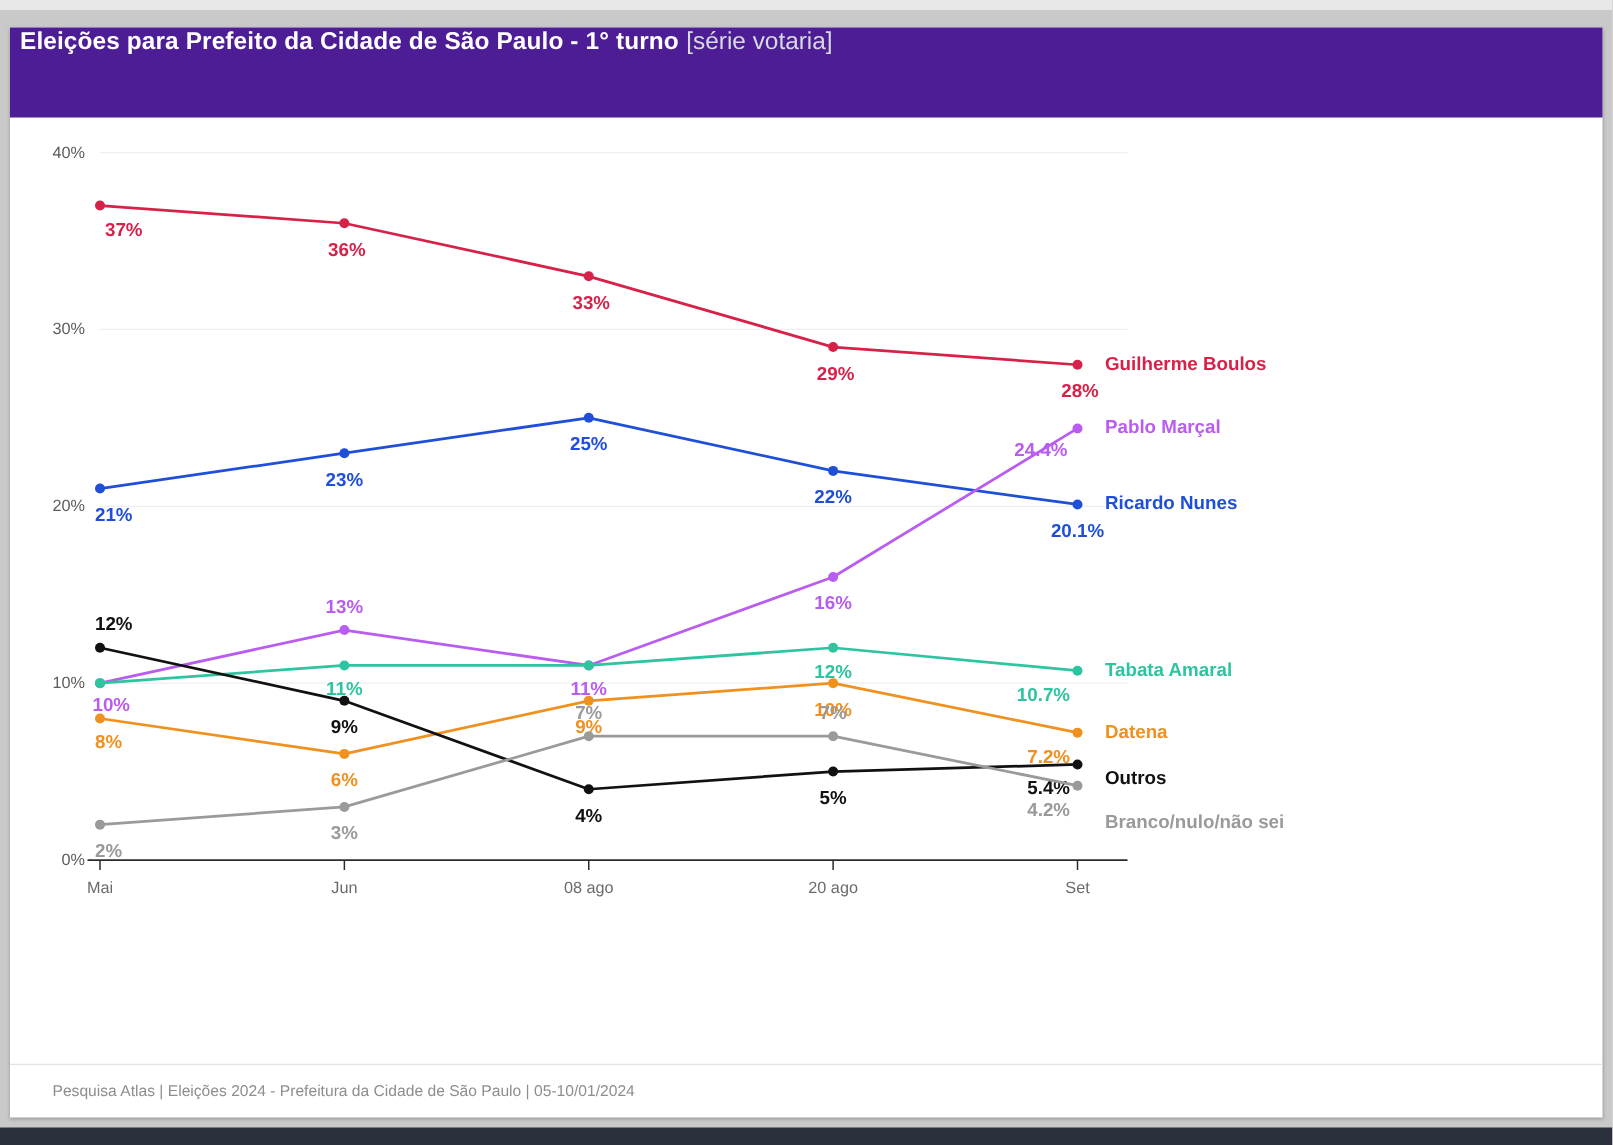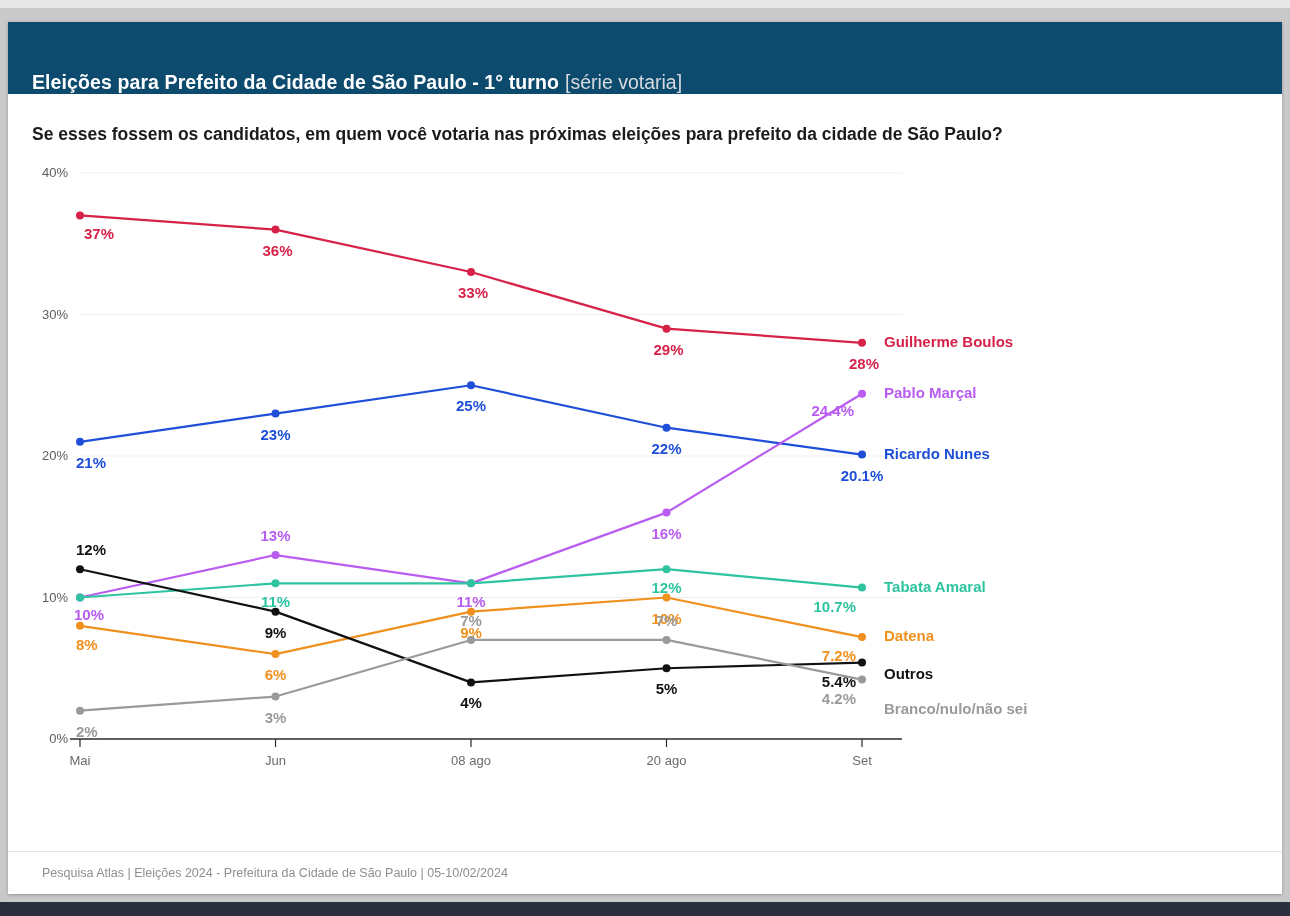--- a/index.html
+++ b/index.html
@@ -19,24 +19,24 @@
     position: absolute;
     left: 8px;
     top: 22px;
     width: 1274px;
     height: 872px;
     background: #ffffff;
     box-shadow: 0 1px 3px rgba(0,0,0,0.25);
   }
   .header-bar {
     height: 72px;
-    background: #0c4a6e;
+    background: #4c1d95;
     display: flex;
-    align-items: flex-end;
-    padding-left: 24px;
+    align-items: flex-start;
+    padding-left: 8px;
     box-sizing: border-box;
   }
   .header-title {
     color: #ffffff;
     font-size: 19.5px;
     font-weight: bold;
     letter-spacing: 0.1px;
   }
   .header-sub {
     color: #d8dade;
@@ -102,21 +102,20 @@
 <div id="page">
   <div class="top-strip"></div>
 
   <div class="card">
 
     <div class="header-bar">
       <span class="header-title">Eleições para Prefeito da Cidade de São Paulo - 1° turno</span>
       <span class="header-sub">[série votaria]</span>
     </div>
 
-    <div class="question">Se esses fossem os candidatos, em quem você votaria nas próximas eleições para prefeito da cidade de São Paulo?</div>
 
     <div class="chart-wrap">
       <svg class="chart" id="chart-svg" width="1274" height="660">
           <text x="60" y="584" text-anchor="end" class="tick-label" fill="#8a8a8a">0%</text>
           <text x="60" y="442.5" text-anchor="end" class="tick-label" fill="#8a8a8a">10%</text>
           <line x1="72" x2="894" y1="438.5" y2="438.5" stroke="#efefef" stroke-width="1"></line>
           <text x="60" y="301" text-anchor="end" class="tick-label" fill="#8a8a8a">20%</text>
           <line x1="72" x2="894" y1="297" y2="297" stroke="#efefef" stroke-width="1"></line>
           <text x="60" y="159.5" text-anchor="end" class="tick-label" fill="#8a8a8a">30%</text>
           <line x1="72" x2="894" y1="155.5" y2="155.5" stroke="#efefef" stroke-width="1"></line>
@@ -226,19 +225,19 @@
             <circle cx="658.5" cy="480.95" r="4" fill="#9a9a9a"></circle>
             <text x="658.5" y="466.95" text-anchor="middle" class="pt-label" fill="#9a9a9a">7%</text>
             <circle cx="854" cy="520.5699999999999" r="4" fill="#9a9a9a"></circle>
             <text x="848" y="544.5699999999999" text-anchor="end" class="pt-label" fill="#9a9a9a">4.2%</text>
             <text x="876" y="554.5699999999999" class="series-name" fill="#9a9a9a">Branco/nulo/não sei</text>
           </g>
         </svg>
     </div>
 
     <div class="footer">
-      <div class="footer-text">Pesquisa Atlas  |  Eleições 2024 - Prefeitura da Cidade de São Paulo  |  05-10/02/2024</div>
+      <div class="footer-text">Pesquisa Atlas  |  Eleições 2024 - Prefeitura da Cidade de São Paulo  |  05-10/01/2024</div>
     </div>
 
   </div>
 
   <div class="bottom-strip"></div>
 </div>
 
 </body></html>

